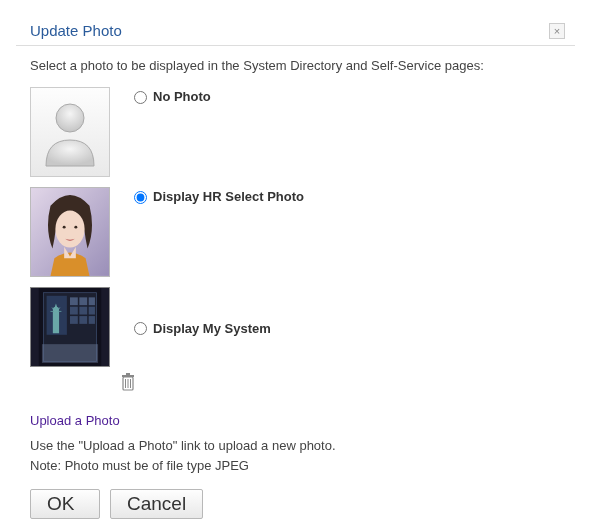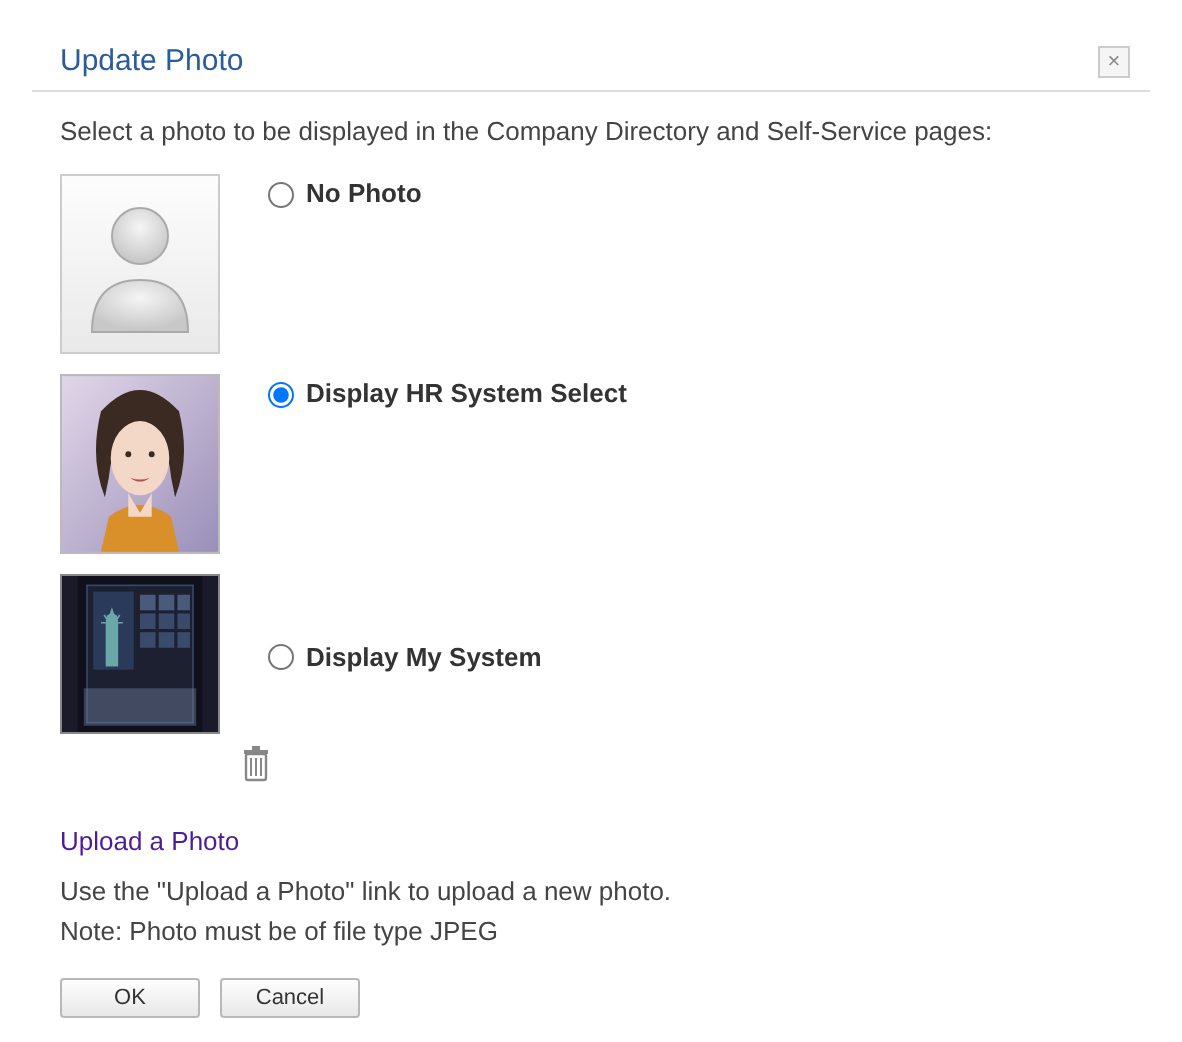--- a/index.html
+++ b/index.html
@@ -131,43 +131,43 @@
     margin-top: 14px;
     display: flex;
     gap: 10px;
   }
   .btn {
     min-width: 70px;
     padding: 3px 16px;
     border: 1px solid #b8b8b8;
     background: linear-gradient(#fefefe, #e8e8e8);
     color: #333;
-    font-size: 11px;
-    cursor: pointer;
-    text-align: center;
+    font-size: 19px;
+    cursor: pointer;
+    text-align: left;
     border-radius: 2px;
   }
   .row3 { align-items: stretch; }
   .row3 .thumb-col { display:flex; flex-direction:column; }
 </style>
 </head>
 <body>
 
 <div class="dialog">
 
   <div class="header">
     <span class="title">Update Photo</span>
     <span class="close-btn">
       <span>×</span>
     </span>
   </div>
 
   <div class="body">
 
-    <div class="instruction">Select a photo to be displayed in the Company Directory and Self-Service pages:</div>
+    <div class="instruction">Select a photo to be displayed in the System Directory and Self-Service pages:</div>
 
     
     <div class="option-row">
       <div class="thumb placeholder-avatar">
         <svg viewBox="0 0 64 72">
           <defs>
             <radialGradient id="g1" cx="50%" cy="35%" r="60%">
               <stop offset="0%" stop-color="#f5f5f5"></stop>
               <stop offset="100%" stop-color="#c8c8c8"></stop>
             </radialGradient>
@@ -203,21 +203,21 @@
           <path d="M34 60 L40 70 L46 60 L46 72 L34 72 Z" fill="#f3d8c8"></path>
 
           <circle cx="34" cy="40" r="1.5" fill="#3a2a22"></circle>
           <circle cx="46" cy="40" r="1.5" fill="#3a2a22"></circle>
 
           <path d="M35 52 Q40 56 45 52 Q40 54 35 52" fill="#b85050"></path>
         </svg>
       </div>
       <label class="radio-cell">
         <input type="radio" name="photoOption" checked="" style="">
-        <span class="radio-label">Display HR System Select</span>
+        <span class="radio-label">Display HR Select Photo</span>
       </label>
     </div>
 
     
     <div class="option-row row3">
       <div class="thumb-col">
         <div class="thumb my-photo">
           <svg viewBox="0 0 80 100">
             <rect width="80" height="100" fill="#10101c"></rect>
             <rect x="6" y="6" width="68" height="88" fill="#1c2030" stroke="#3a4a6a" stroke-width="1"></rect>

